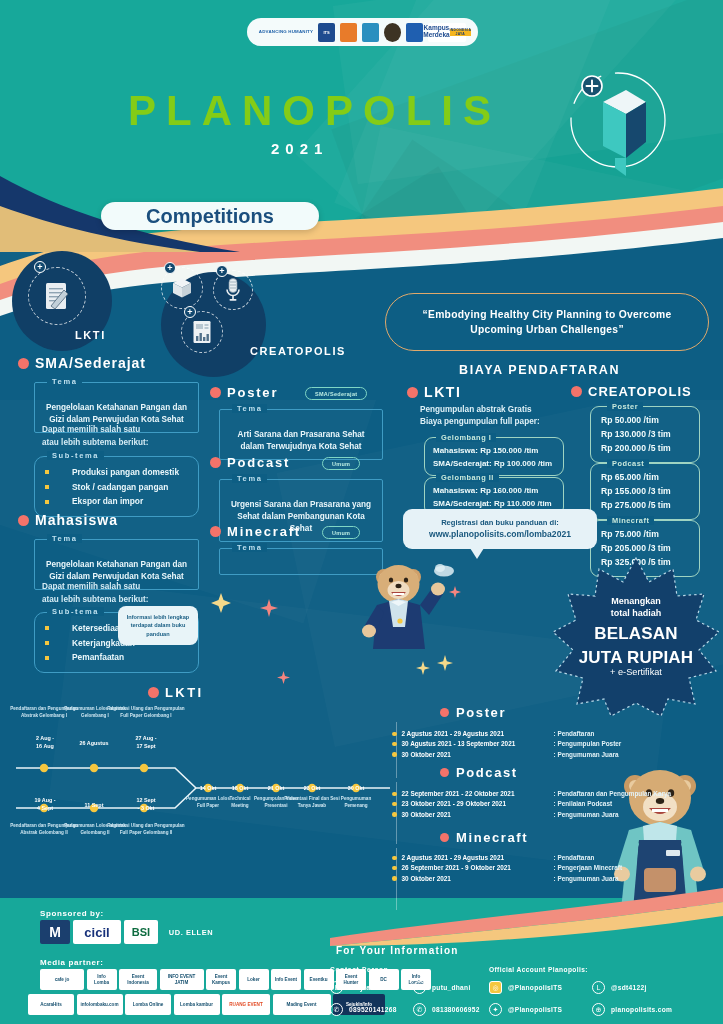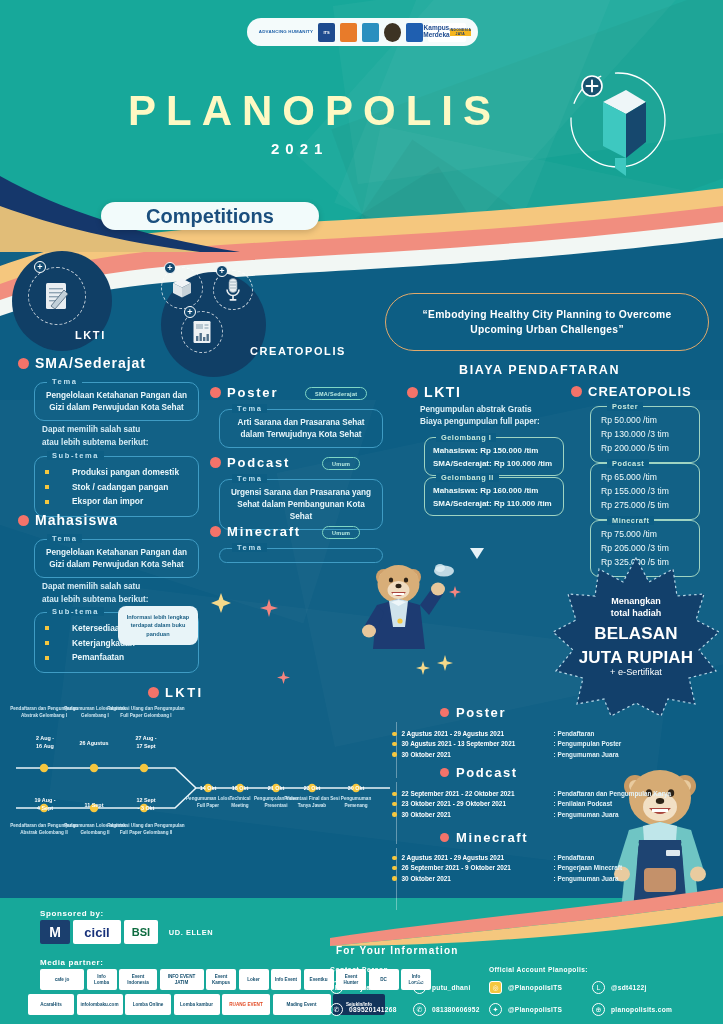--- a/index.html
+++ b/index.html
@@ -49,21 +49,21 @@
   .lc-b { background: #2a8fbf; }
   .lc-c { background: #3d3323; border-radius: 50%; }
   .lc-d { background: #1f5fb0; }
   .lc-km { background: #fff; color: #1e4b8f; width: 38px; font-size: 6.5px;
            line-height: 1.05; text-align: center; }
   .lc-km .km-y { display:block; background:#f5b51e; color:#1e3d6b;
                  font-size:3.4px; letter-spacing:.3px; margin-top:1px; }
 
   .title-main {
     position: absolute; left: 128px; top: 90px;
-    font-size: 42px; font-weight: bold; color: #fef9c3;
+    font-size: 42px; font-weight: bold; color: #84cc16;
     letter-spacing: 10px; line-height: 1;
     z-index: 4;
   }
   .title-year {
     position: absolute; left: 271px; top: 140px;
     font-size: 15px; font-weight: bold; color: #ffffff;
     letter-spacing: 6px; z-index: 4;
   }
 
   
@@ -128,23 +128,23 @@
 
   
   .cat-head {
     position: absolute; display: flex; align-items: center; gap: 6px;
     color: #fff; font-weight: bold; letter-spacing: 1px; z-index: 10;
   }
   .dot-o { width: 11px; height: 11px; border-radius: 50%; background: #f4736a; flex: none; }
   .dot-o.sm { width: 9px; height: 9px; }
 
   .tema-box {
-    position: absolute; border: 1px solid #3f9cc4; border-radius: 10px;
+    position: absolute; border: 1px solid #3f9cc4; border-radius: 2px;
     color: #dff1f7; text-align: center; z-index: 10;
-    padding: 7px 8px 6px;
+    padding: 19px 8px 6px;
   }
   .tema-box .tema-lbl {
     position: absolute; left: 12px; top: -6px;
     background: #0d5e84; padding: 0 5px;
     font-size: 7.5px; letter-spacing: 1.6px; color: #bfe1ef; font-weight: bold;
   }
   .tema-box .tema-txt { font-size: 8.2px; font-weight: bold; line-height: 1.45; color: #eaf7fb; }
   .tema-box .tema-txt.ital { font-style: italic; }
 
   .note-txt {
@@ -210,21 +210,21 @@
 
   .price-box {
     position: absolute; border: 1px solid #9fd4c2; border-radius: 9px;
     padding: 7px 10px 6px; z-index: 10;
   }
   .price-box .pb-lbl {
     position: absolute; left: 16px; top: -5.5px;
     background: #0d5e84; padding: 0 5px;
     font-size: 7.4px; color: #c9e9dc; font-weight: bold; letter-spacing: .5px;
   }
-  .price-box .pb-row { font-size: 8.6px; color: #f2fcfc; font-weight: normal; line-height: 1.62; }
+  .price-box .pb-row { font-size: 8.6px; color: #f2fcfc; font-weight: bold; line-height: 1.62; }
 
   .reg-bubble {
     position: absolute; left: 403px; top: 509px; width: 194px; height: 40px;
     background: #e6f2f7; border-radius: 9px; z-index: 12;
     display: flex; flex-direction: column; align-items: center; justify-content: center;
     color: #19587e; text-align: center;
   }
   .reg-bubble .r1 { font-size: 7.6px; font-weight: bold; line-height: 1.5; }
   .reg-bubble .r2 { font-size: 8.6px; font-weight: bold; line-height: 1.5; }
   .reg-tail {
@@ -530,20 +530,24 @@
     <div class="gel-row">Mahasiswa: Rp 150.000 /tim</div>
     <div class="gel-row">SMA/Sederajat: Rp 100.000 /tim</div>
   </div>
 
   <div class="gel-box" style="left:424px;top:477px;width:140px;">
     <span class="gel-lbl">Gelombang II</span>
     <div class="gel-row">Mahasiswa: Rp 160.000 /tim</div>
     <div class="gel-row">SMA/Sederajat: Rp 110.000 /tim</div>
   </div>
 
+  <div class="reg-bubble">
+    <div class="r1">Registrasi dan buku panduan di:</div>
+    <div class="r2">www.planopolisits.com/lomba2021</div>
+  </div>
   <div class="reg-tail"></div>
 
   <div class="cat-head" style="left:571px;top:384px;font-size:13px;letter-spacing:1px;">
     <span class="dot-o"></span>
     <span>CREATOPOLIS</span>
   </div>
 
   <div class="price-box" style="left:590px;top:406px;width:110px;">
     <span class="pb-lbl">Poster</span>
     <div class="pb-row">Rp 50.000 /tim</div>

